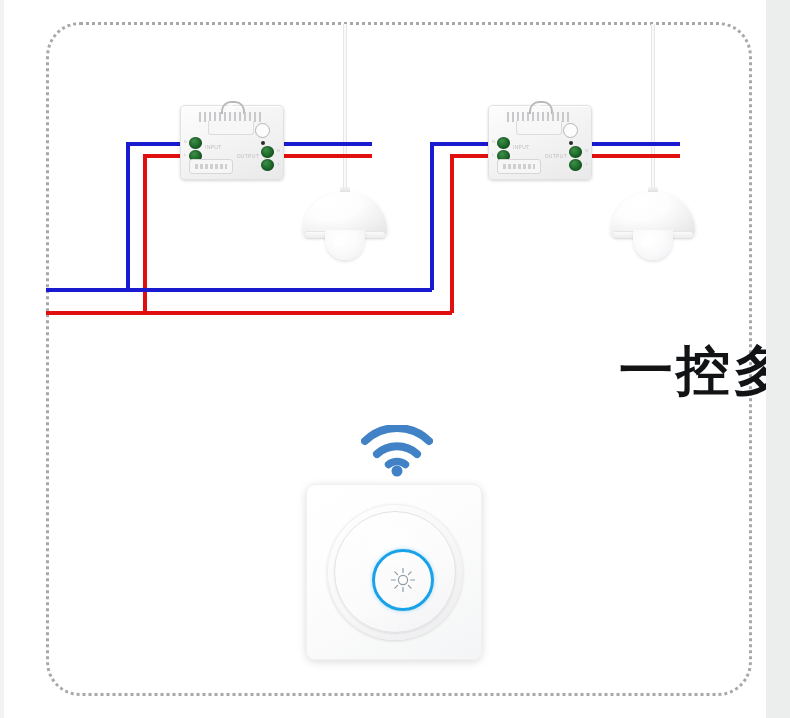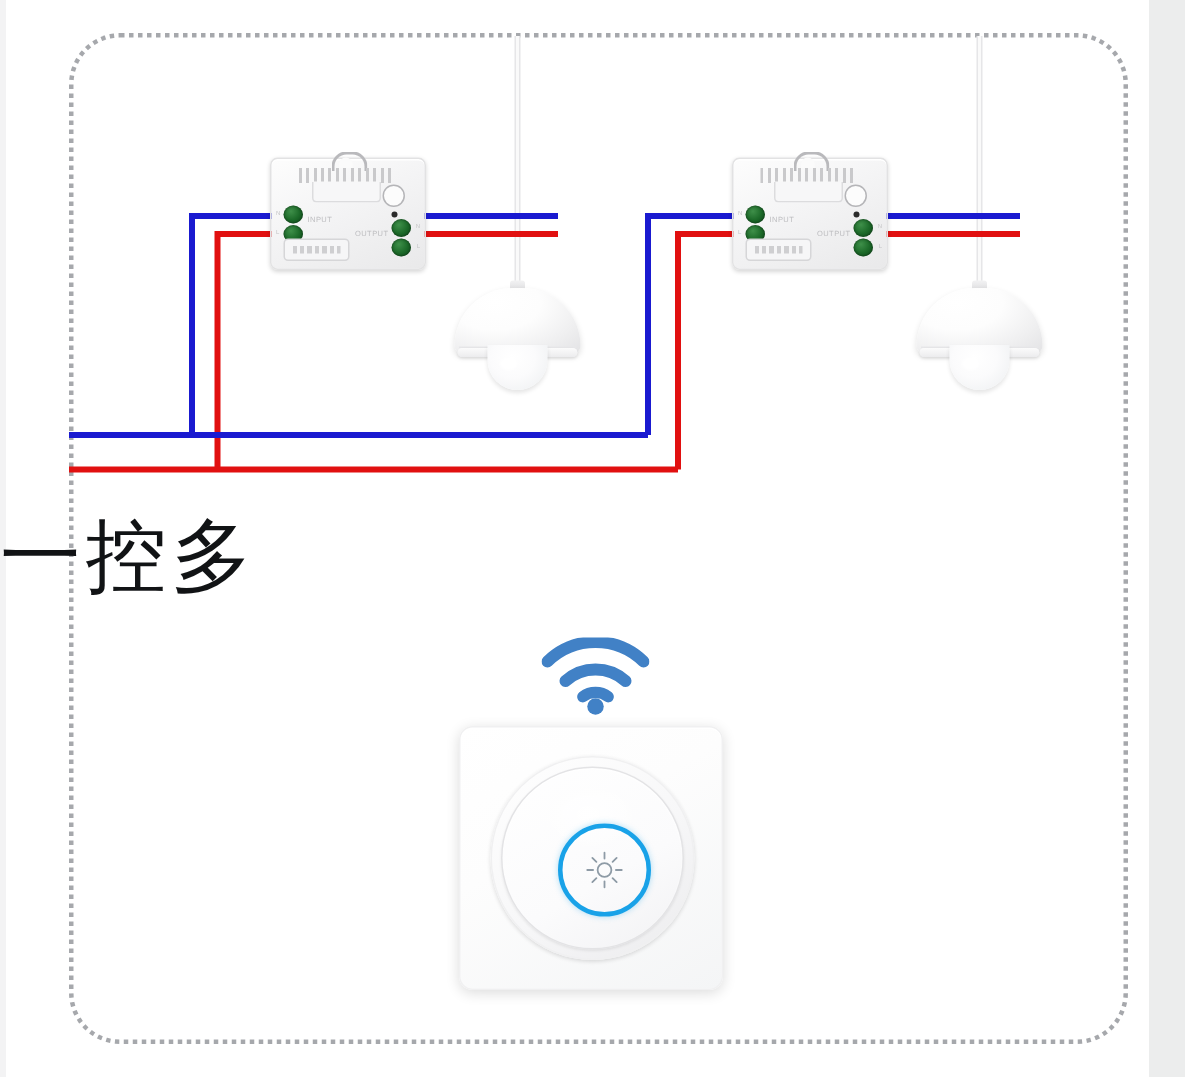--- a/index.html
+++ b/index.html
@@ -146,24 +146,24 @@
     filter:blur(1px);
   }
   .lamp .nut{
     position:absolute;left:37px;top:-5px;width:10px;height:7px;
     background:linear-gradient(to bottom,#f2f2f3,#dedee0);border-radius:2px;
   }
 
   
   .headline{
     position:absolute;left:0;top:340px;width:790px;
-    text-align:left;
+    text-align:right;
     font-family:"DejaVu Sans","Liberation Sans",sans-serif;
     font-size:54px;line-height:62px;color:#111315;
-    letter-spacing:3px;font-weight:400;
+    letter-spacing:3px;font-weight:700;
   }
 
   
   .wifi{position:absolute;left:361px;top:425px;width:72px;height:52px;}
 
   
   .switch-panel{
     position:absolute;left:306px;top:484px;width:176px;height:176px;
     border-radius:9px;
     background:linear-gradient(150deg,#ffffff 0%,#fdfdfd 40%,#f4f5f6 100%);

